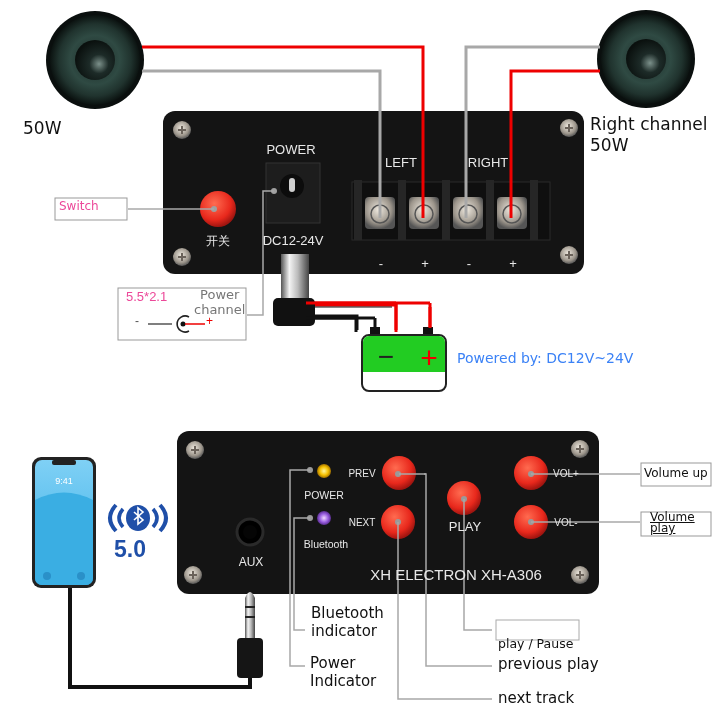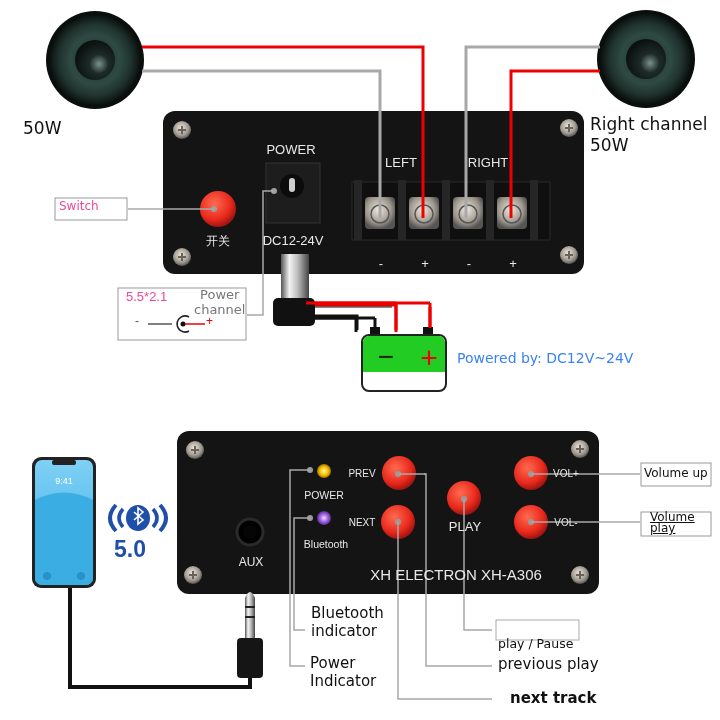--- a/index.html
+++ b/index.html
@@ -296,13 +296,13 @@
 <div class="abs callout" style="left:311px;top:604px;font-size:15px;line-height:18px;">
   <div>Bluetooth</div>
   <div>indicator</div>
 </div>
 <div class="abs callout" style="left:310px;top:654px;font-size:15px;line-height:18px;">
   <div>Power</div>
   <div>Indicator</div>
 </div>
 <div class="abs callout" style="left:498px;top:622px;font-size:12.5px;margin-top:14px;">play / Pause</div>
 <div class="abs callout" style="left:498px;top:655px;font-size:15px;">previous play</div>
-<div class="abs callout" style="left:510px;top:689px;font-size:15px;font-weight:bold;">next track</div>
+<div class="abs callout" style="left:498px;top:689px;font-size:15px;">next track</div>
 
 </body></html>

